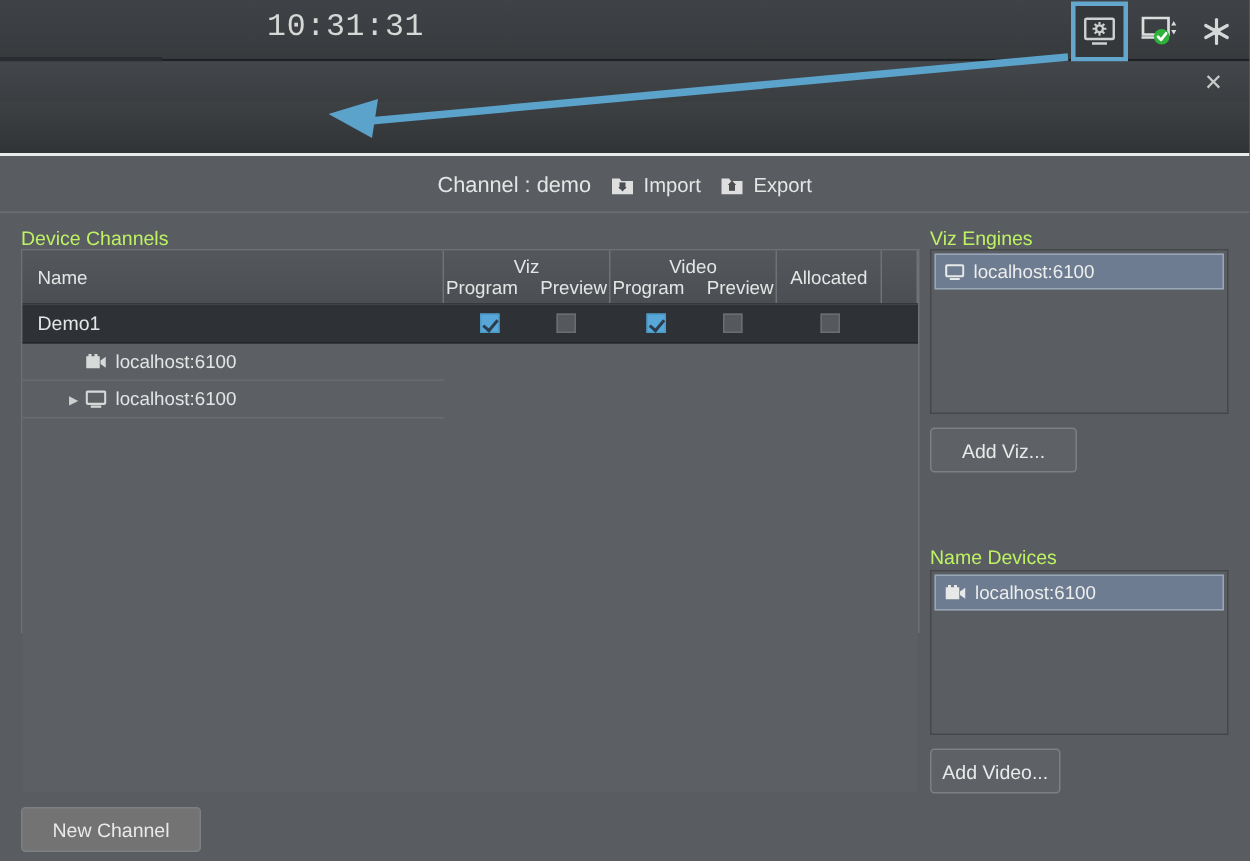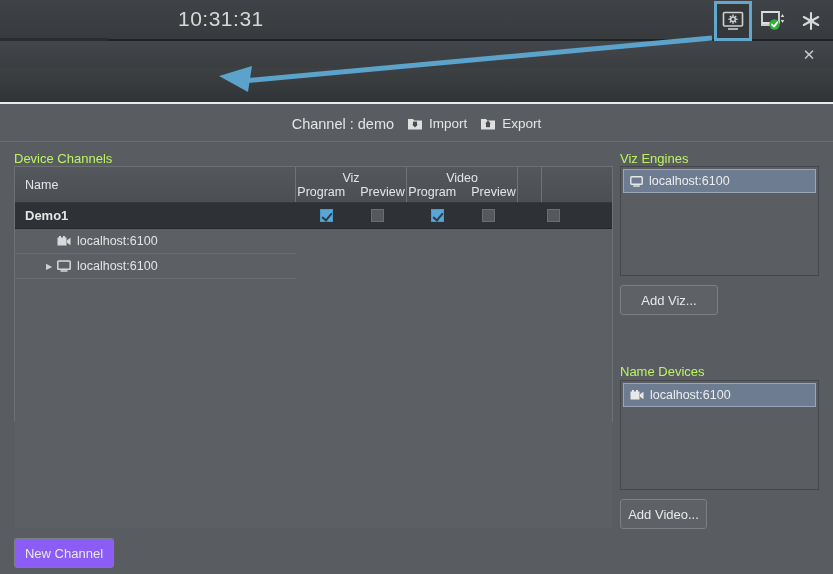--- a/index.html
+++ b/index.html
@@ -23,21 +23,21 @@
     background: linear-gradient(#3f4347, #373b3e);
     border-bottom: 2px solid #202325;
   }
   .topbar-progress {
     position: absolute; left: 0; top: 38px;
     width: 108px; height: 3px;
     background: #2a2d30;
   }
   .clock {
     position: absolute; left: 178px; top: 7px;
-    font-family: Liberation Sans, sans-serif;
+    font-family: Liberation Mono, monospace;
     font-size: 21px;
     color: #d7d8d6;
     letter-spacing: .5px;
     text-align: center;
   }
   .topicons {
     position: absolute; right: 8px; top: 0;
     height: 41px;
     display: flex; align-items: center; gap: 10px;
   }
@@ -127,43 +127,43 @@
   .th-l1 { display: block; }
   .th-sub { display: flex; gap: 15px; }
 
   .tbody { position: relative; background: #5c6064; height: 325px; }
   .trow {
     display: flex; align-items: center;
     height: 26px;
     border-bottom: 1px solid #6b6f73;
   }
   .trow.sel { background: #2e3236; border-bottom: 1px solid #25282b; }
-  .tname { font-size: 13px; color: #e4e5e5; padding-left: 10px; width: 281px; font-weight: bold; }
+  .tname { font-size: 13px; color: #e4e5e5; padding-left: 10px; width: 281px; }
   .cellgrp { display: flex; }
   .cb {
     width: 13px; height: 13px;
     background: #55595d; border: 1px solid #6a6e72;
     display: inline-block; position: relative;
   }
   .cb.on { background: #57a8d8; border-color: #4d9ac8; }
   .cb.on::after {
     content: "";
     position: absolute; left: 3px; top: 1px;
     width: 4px; height: 8px;
     border: solid #2c3e4d; border-width: 0 2px 2px 0;
     transform: rotate(40deg);
   }
   .childrow { display: flex; align-items: center; height: 25px; border-bottom: 1px solid #686c70; width: 281px; }
   .expander { width: 16px; text-align: center; color: #cfd1d1; font-size: 8px; }
   .childtxt { font-size: 12.5px; color: #e3e4e4; margin-left: 6px; }
 
   .newchan {
     position: absolute; left: 14px; top: 432px;
-    width: 100px; height: 30px;
-    background: #8b5cf6; border: 1px solid #7c8084; border-radius: 3px;
+    width: 120px; height: 30px;
+    background: #737373; border: 1px solid #7c8084; border-radius: 3px;
     color: #e8e9e9; font-size: 13px;
     display: flex; align-items: center; justify-content: center;
   }
 
   
   .listbox {
     position: absolute;
     background: #5a5e62;
     border: 1px solid #44484b;
     padding: 2px;
@@ -298,20 +298,21 @@
         </div>
 
         <div class="th" style="width:111px; flex-direction:column; justify-content:center;">
           <span class="th-l1">Video</span>
           <span class="th-sub">
             <span>Program</span>
             <span>Preview</span>
           </span>
         </div>
 
+        <div class="th" style="width:70px;">Allocated</div>
         <div class="th" style="width:24px;"></div>
       </div>
 
       <div class="tbody">
 
         <div class="trow sel">
           <span class="tname">Demo1</span>
           <span class="cellgrp" style="width:111px; justify-content:center; gap:38px;">
             <span class="cb on"></span>
             <span class="cb"></span>

